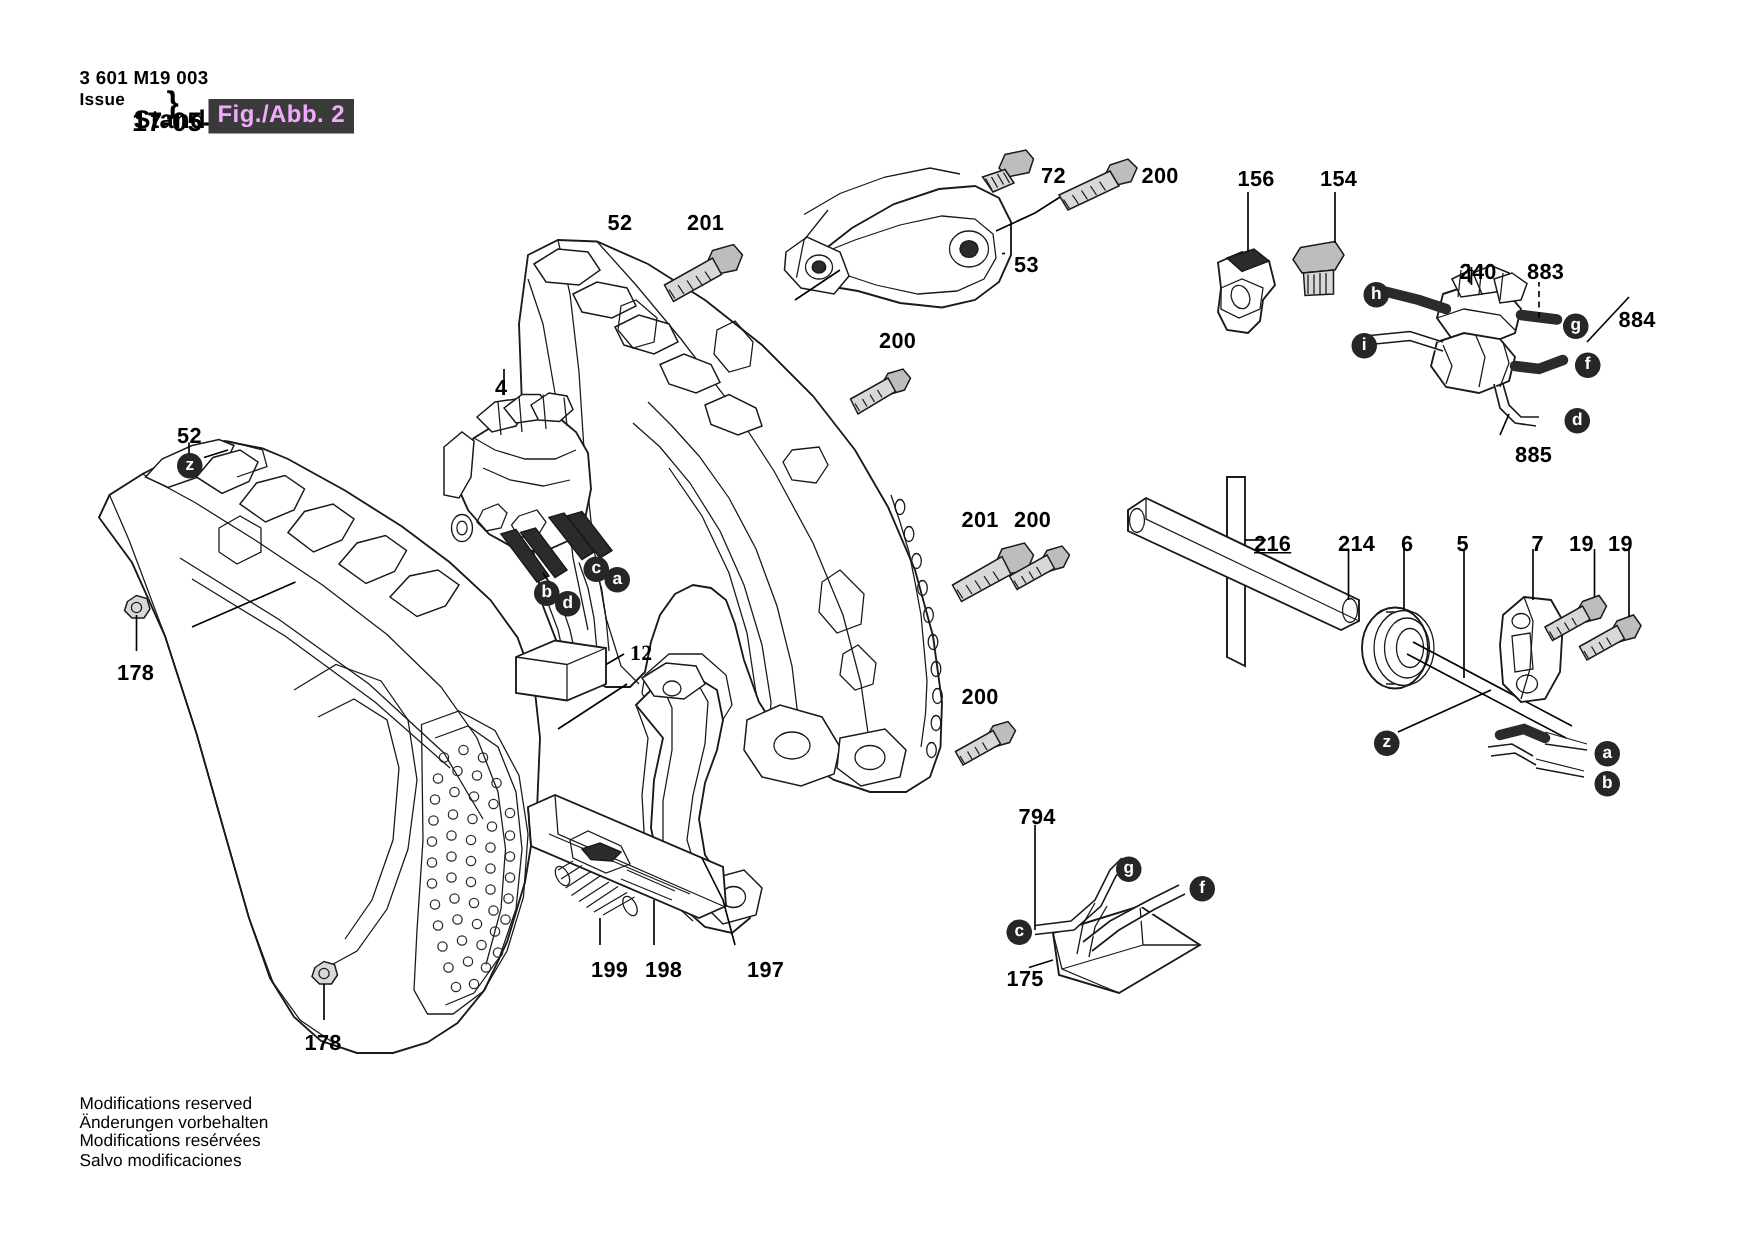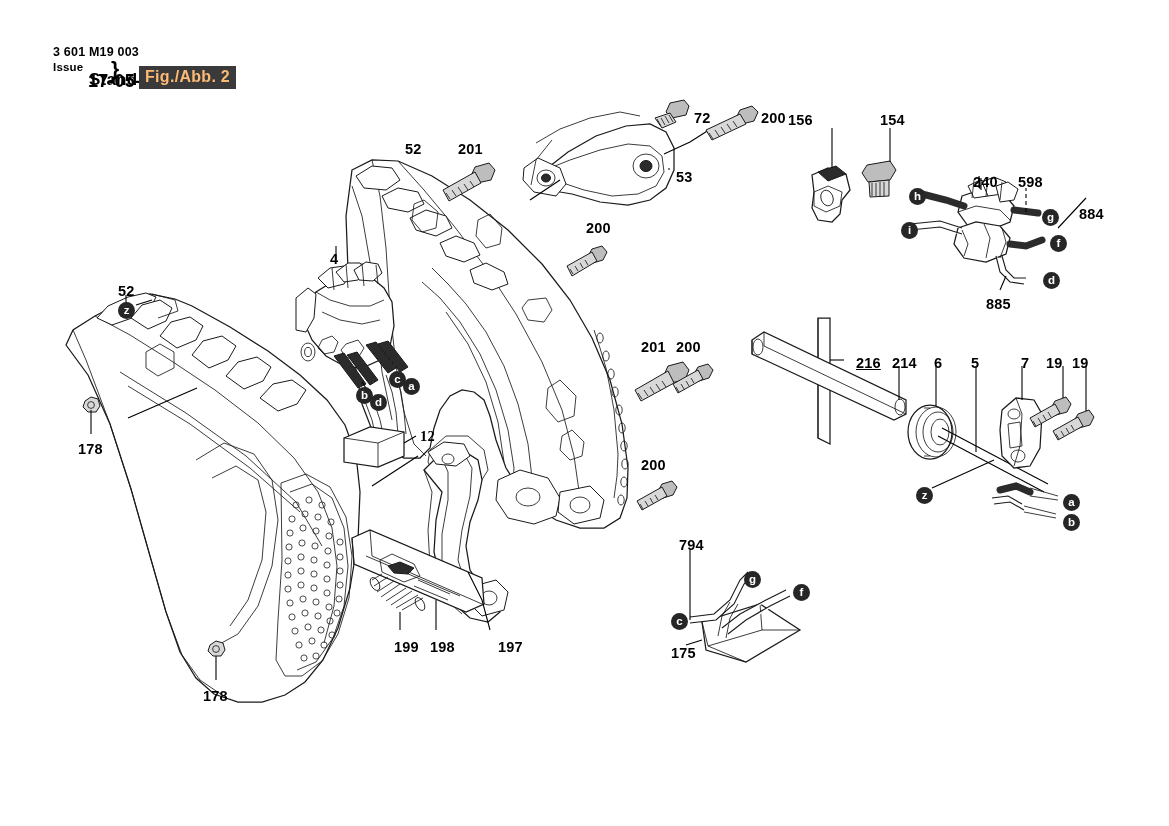--- a/index.html
+++ b/index.html
@@ -5,21 +5,21 @@
   html,body{margin:0;padding:0;background:#ffffff;}
   body{width:1169px;height:826px;position:relative;overflow:hidden;
        font-family:"Liberation Sans",sans-serif;color:#000;}
   #sheet{position:absolute;inset:0;}
   .hdr{position:absolute;font-size:12.5px;letter-spacing:.2px;white-space:nowrap;font-weight:bold;}
   #hdr-code{left:53px;top:45px;}
   #hdr-issue{left:53px;top:62px;font-size:11.5px;line-height:11.5px;}
   #hdr-stand{left:53px;top:74px;font-size:17px;line-height:11.5px;margin-left:36px;}
   #hdr-brace{left:111px;top:58px;font-size:21px;line-height:21px;}
   #hdr-date{left:88px;top:71px;font-size:18px;}
-  #hdr-fig{left:139px;top:66px;background:#3a3a3a;color:#fdba74;font-size:16px;
+  #hdr-fig{left:139px;top:66px;background:#3a3a3a;color:#f0abfc;font-size:16px;
            padding:2px 6px 3px 6px;letter-spacing:.3px;}
   #footer{position:absolute;left:53px;top:730px;font-size:11.5px;line-height:12.6px;
           white-space:pre;}
   .lbl{position:absolute;font-size:14.5px;font-weight:bold;white-space:nowrap;
        letter-spacing:.2px;text-align:center;}
   .bub{position:absolute;width:17px;height:17px;border-radius:50%;background:#262626;
        color:#fff;font-size:11.5px;font-weight:bold;line-height:17px;text-align:center;}
   svg{position:absolute;left:0;top:0;width:1169px;height:826px;overflow:visible;}
   .ln{stroke:#000;stroke-width:1.1;fill:none;}
   .out{stroke:#1a1a1a;stroke-width:1.25;fill:#fff;}
@@ -35,20 +35,24 @@
 <body>
 
 <div id="sheet">
 
   <div class="hdr" id="hdr-code">3 601 M19 003</div>
   <div class="hdr" id="hdr-issue">Issue</div>
   <div class="hdr" id="hdr-stand">Stand</div>
   <div class="hdr" id="hdr-brace">}</div>
   <div class="hdr" id="hdr-date">17-05-19</div>
   <div class="hdr" id="hdr-fig">Fig./Abb. 2</div>
+  <div id="footer">Modifications reserved
+Änderungen vorbehalten
+Modifications resérvées
+Salvo modificaciones</div>
 
   <svg viewBox="0 0 1169 826">
 
     <g>
       <path class="out" d="M66,345 L73,330 L95,316 L120,303 L150,294 L175,299
             L192,306 L230,327 L268,351 L300,375 L327,400 L345,425 L356,455
             L360,492 L358,540 L350,588 L338,628 L323,660 L305,682 L285,695
             L262,702 L238,702 L214,694 L196,678 L180,652 L166,612 L150,556
             L131,489 L110,424 L88,375 Z"></path>
       <path class="thin" d="M73,330 L86,360 L110,424 L131,489 L150,556 L166,612
@@ -437,27 +441,27 @@
   <div class="lbl" style="left:394px;top:639px;">199</div>
   <div class="lbl" style="left:430px;top:639px;">198</div>
   <div class="lbl" style="left:498px;top:639px;">197</div>
   <div class="lbl" style="left:586px;top:220px;">200</div>
   <div class="lbl" style="left:641px;top:339px;">201</div>
   <div class="lbl" style="left:676px;top:339px;">200</div>
   <div class="lbl" style="left:641px;top:457px;">200</div>
   <div class="lbl" style="left:694px;top:110px;">72</div>
   <div class="lbl" style="left:761px;top:110px;">200</div>
   <div class="lbl" style="left:676px;top:169px;">53</div>
-  <div class="lbl" style="left:788px;top:112px;">156</div>
+  <div class="lbl" style="left:825px;top:112px;">156</div>
   <div class="lbl" style="left:880px;top:112px;">154</div>
   <div class="lbl" style="left:973px;top:174px;">240</div>
-  <div class="lbl" style="left:1018px;top:174px;">598</div>
+  <div class="lbl" style="left:1018px;top:174px;">883</div>
   <div class="lbl" style="left:1079px;top:206px;">884</div>
-  <div class="lbl" style="left:986px;top:296px;">885</div>
-  <div class="lbl" style="left:856px;top:355px;text-decoration:underline;">216</div>
+  <div class="lbl" style="left:1010px;top:296px;">885</div>
+  <div class="lbl" style="left:836px;top:355px;text-decoration:underline;">216</div>
   <div class="lbl" style="left:892px;top:355px;">214</div>
   <div class="lbl" style="left:934px;top:355px;">6</div>
   <div class="lbl" style="left:971px;top:355px;">5</div>
   <div class="lbl" style="left:1021px;top:355px;">7</div>
   <div class="lbl" style="left:1046px;top:355px;">19</div>
   <div class="lbl" style="left:1072px;top:355px;">19</div>
   <div class="lbl" style="left:679px;top:537px;">794</div>
   <div class="lbl" style="left:671px;top:645px;">175</div>
 
   <div class="bub" style="left:118px;top:302px;">z</div>

